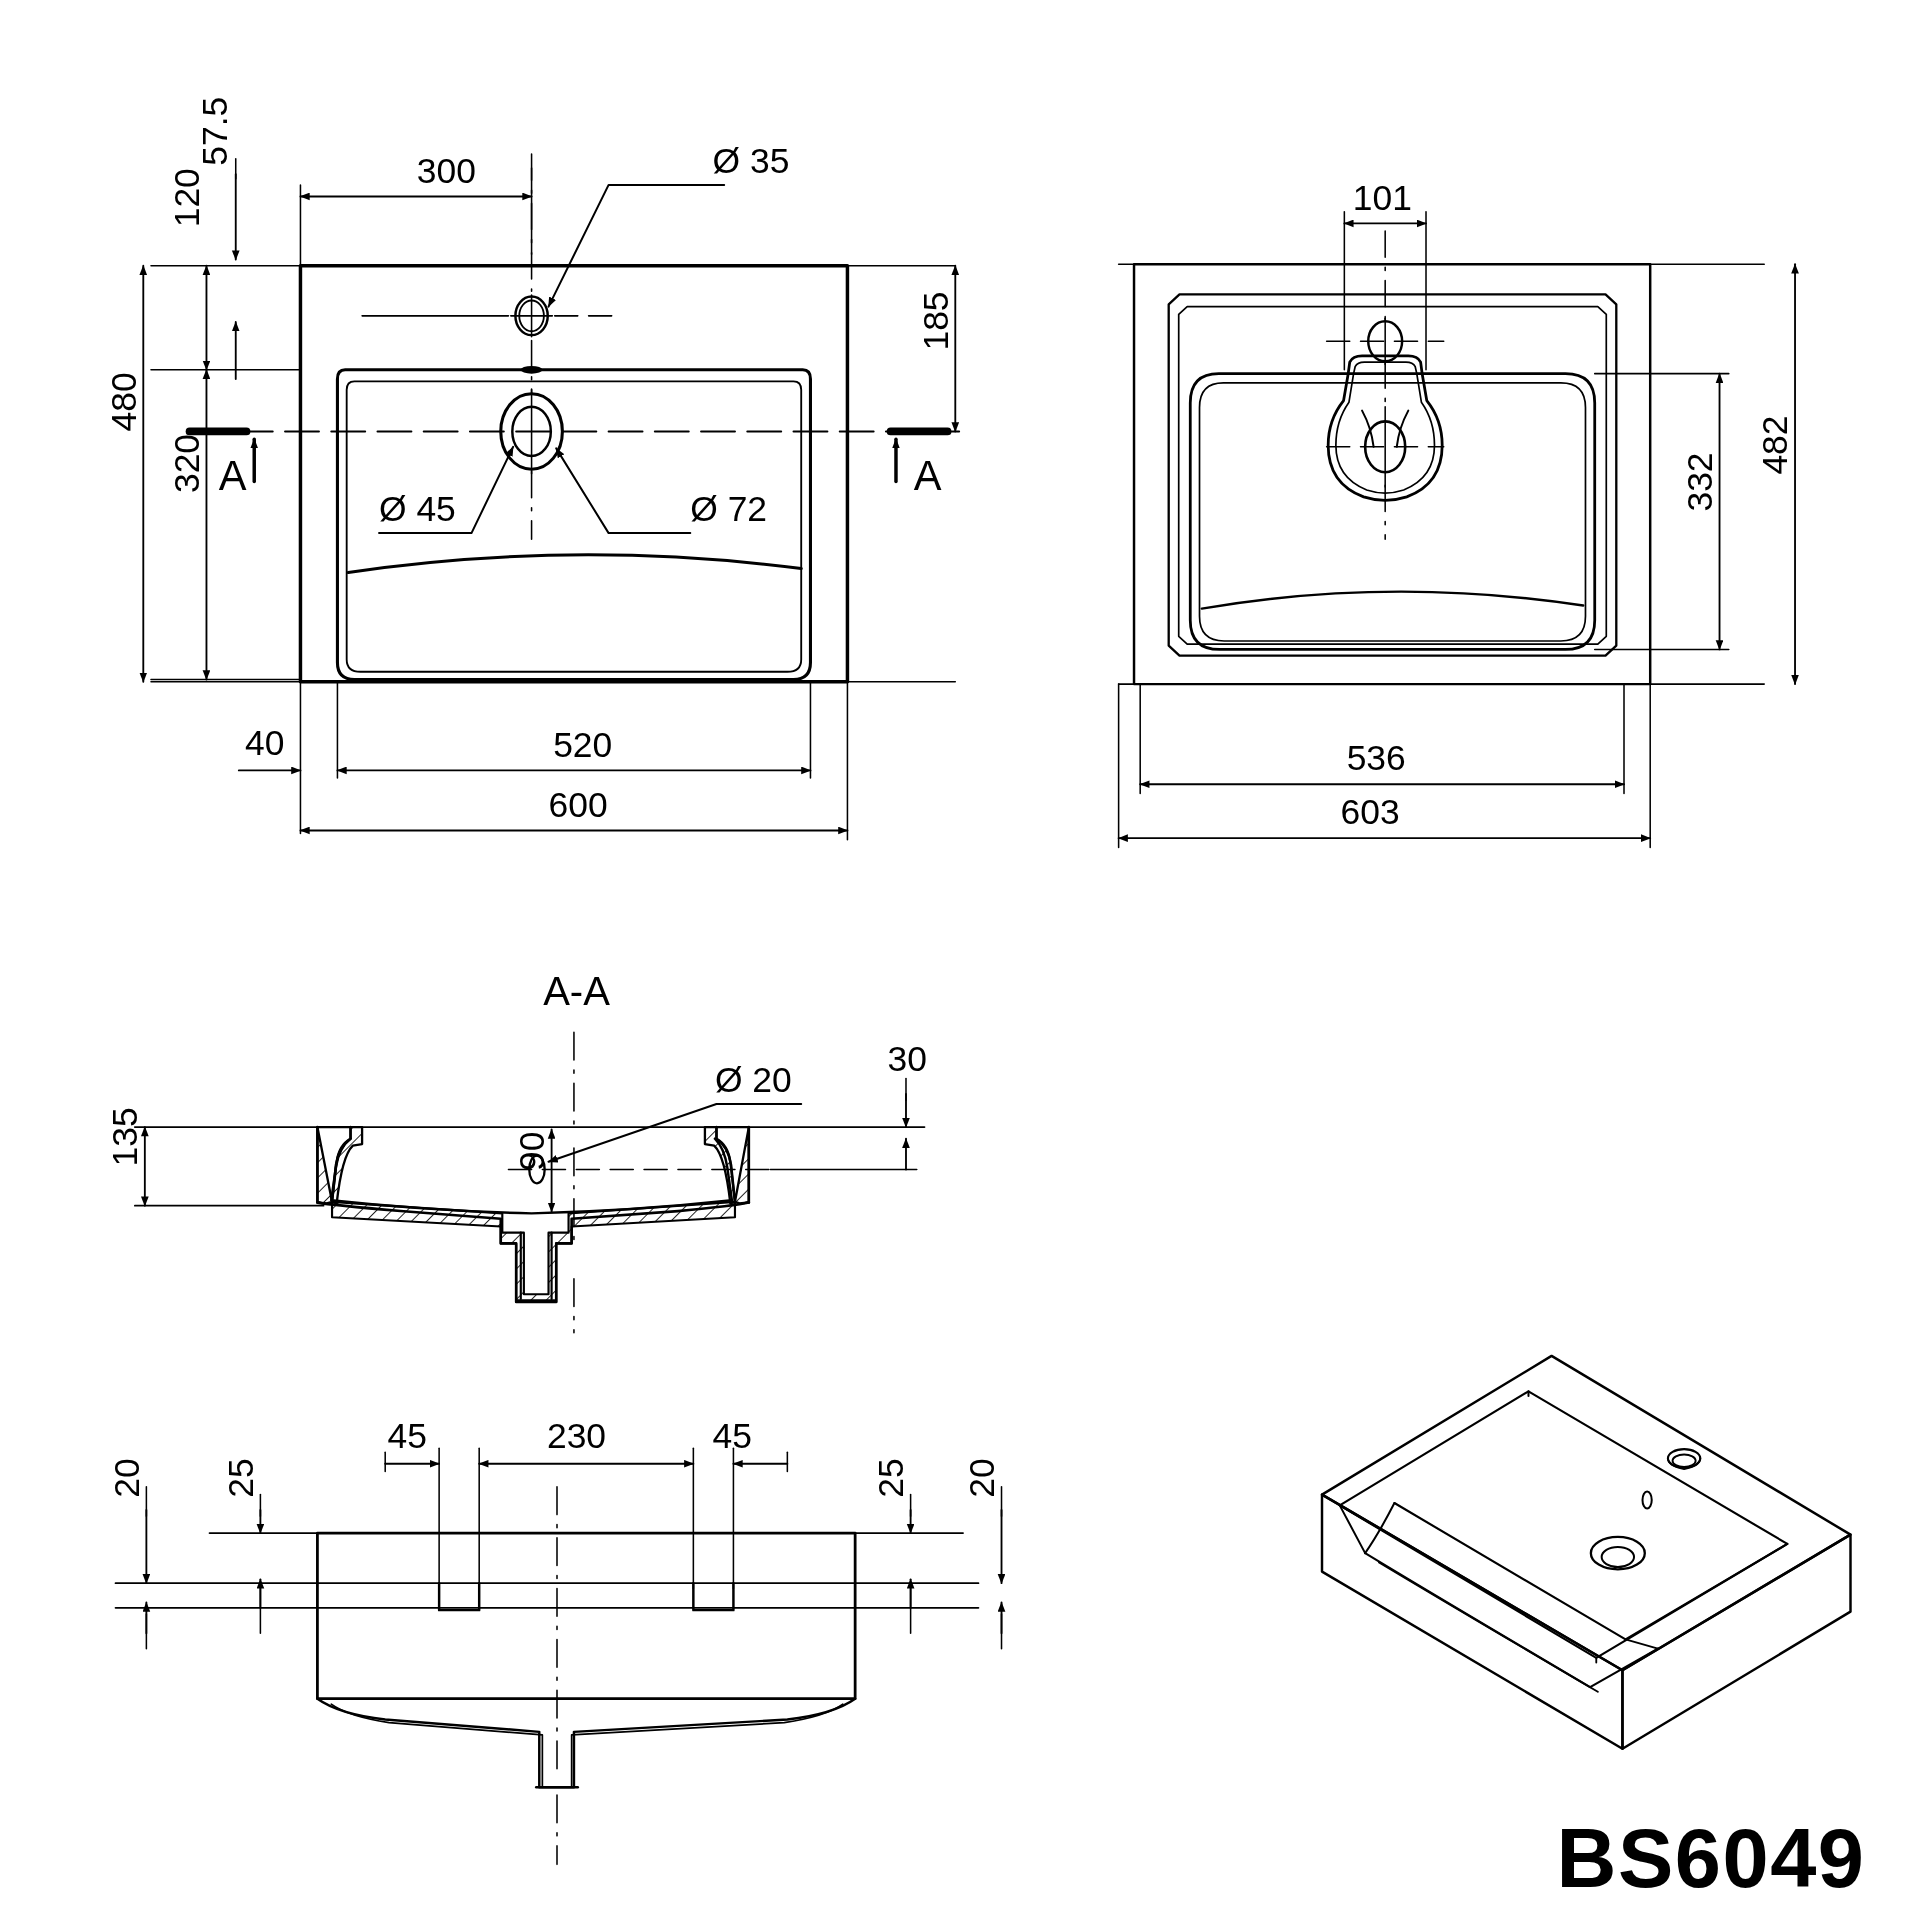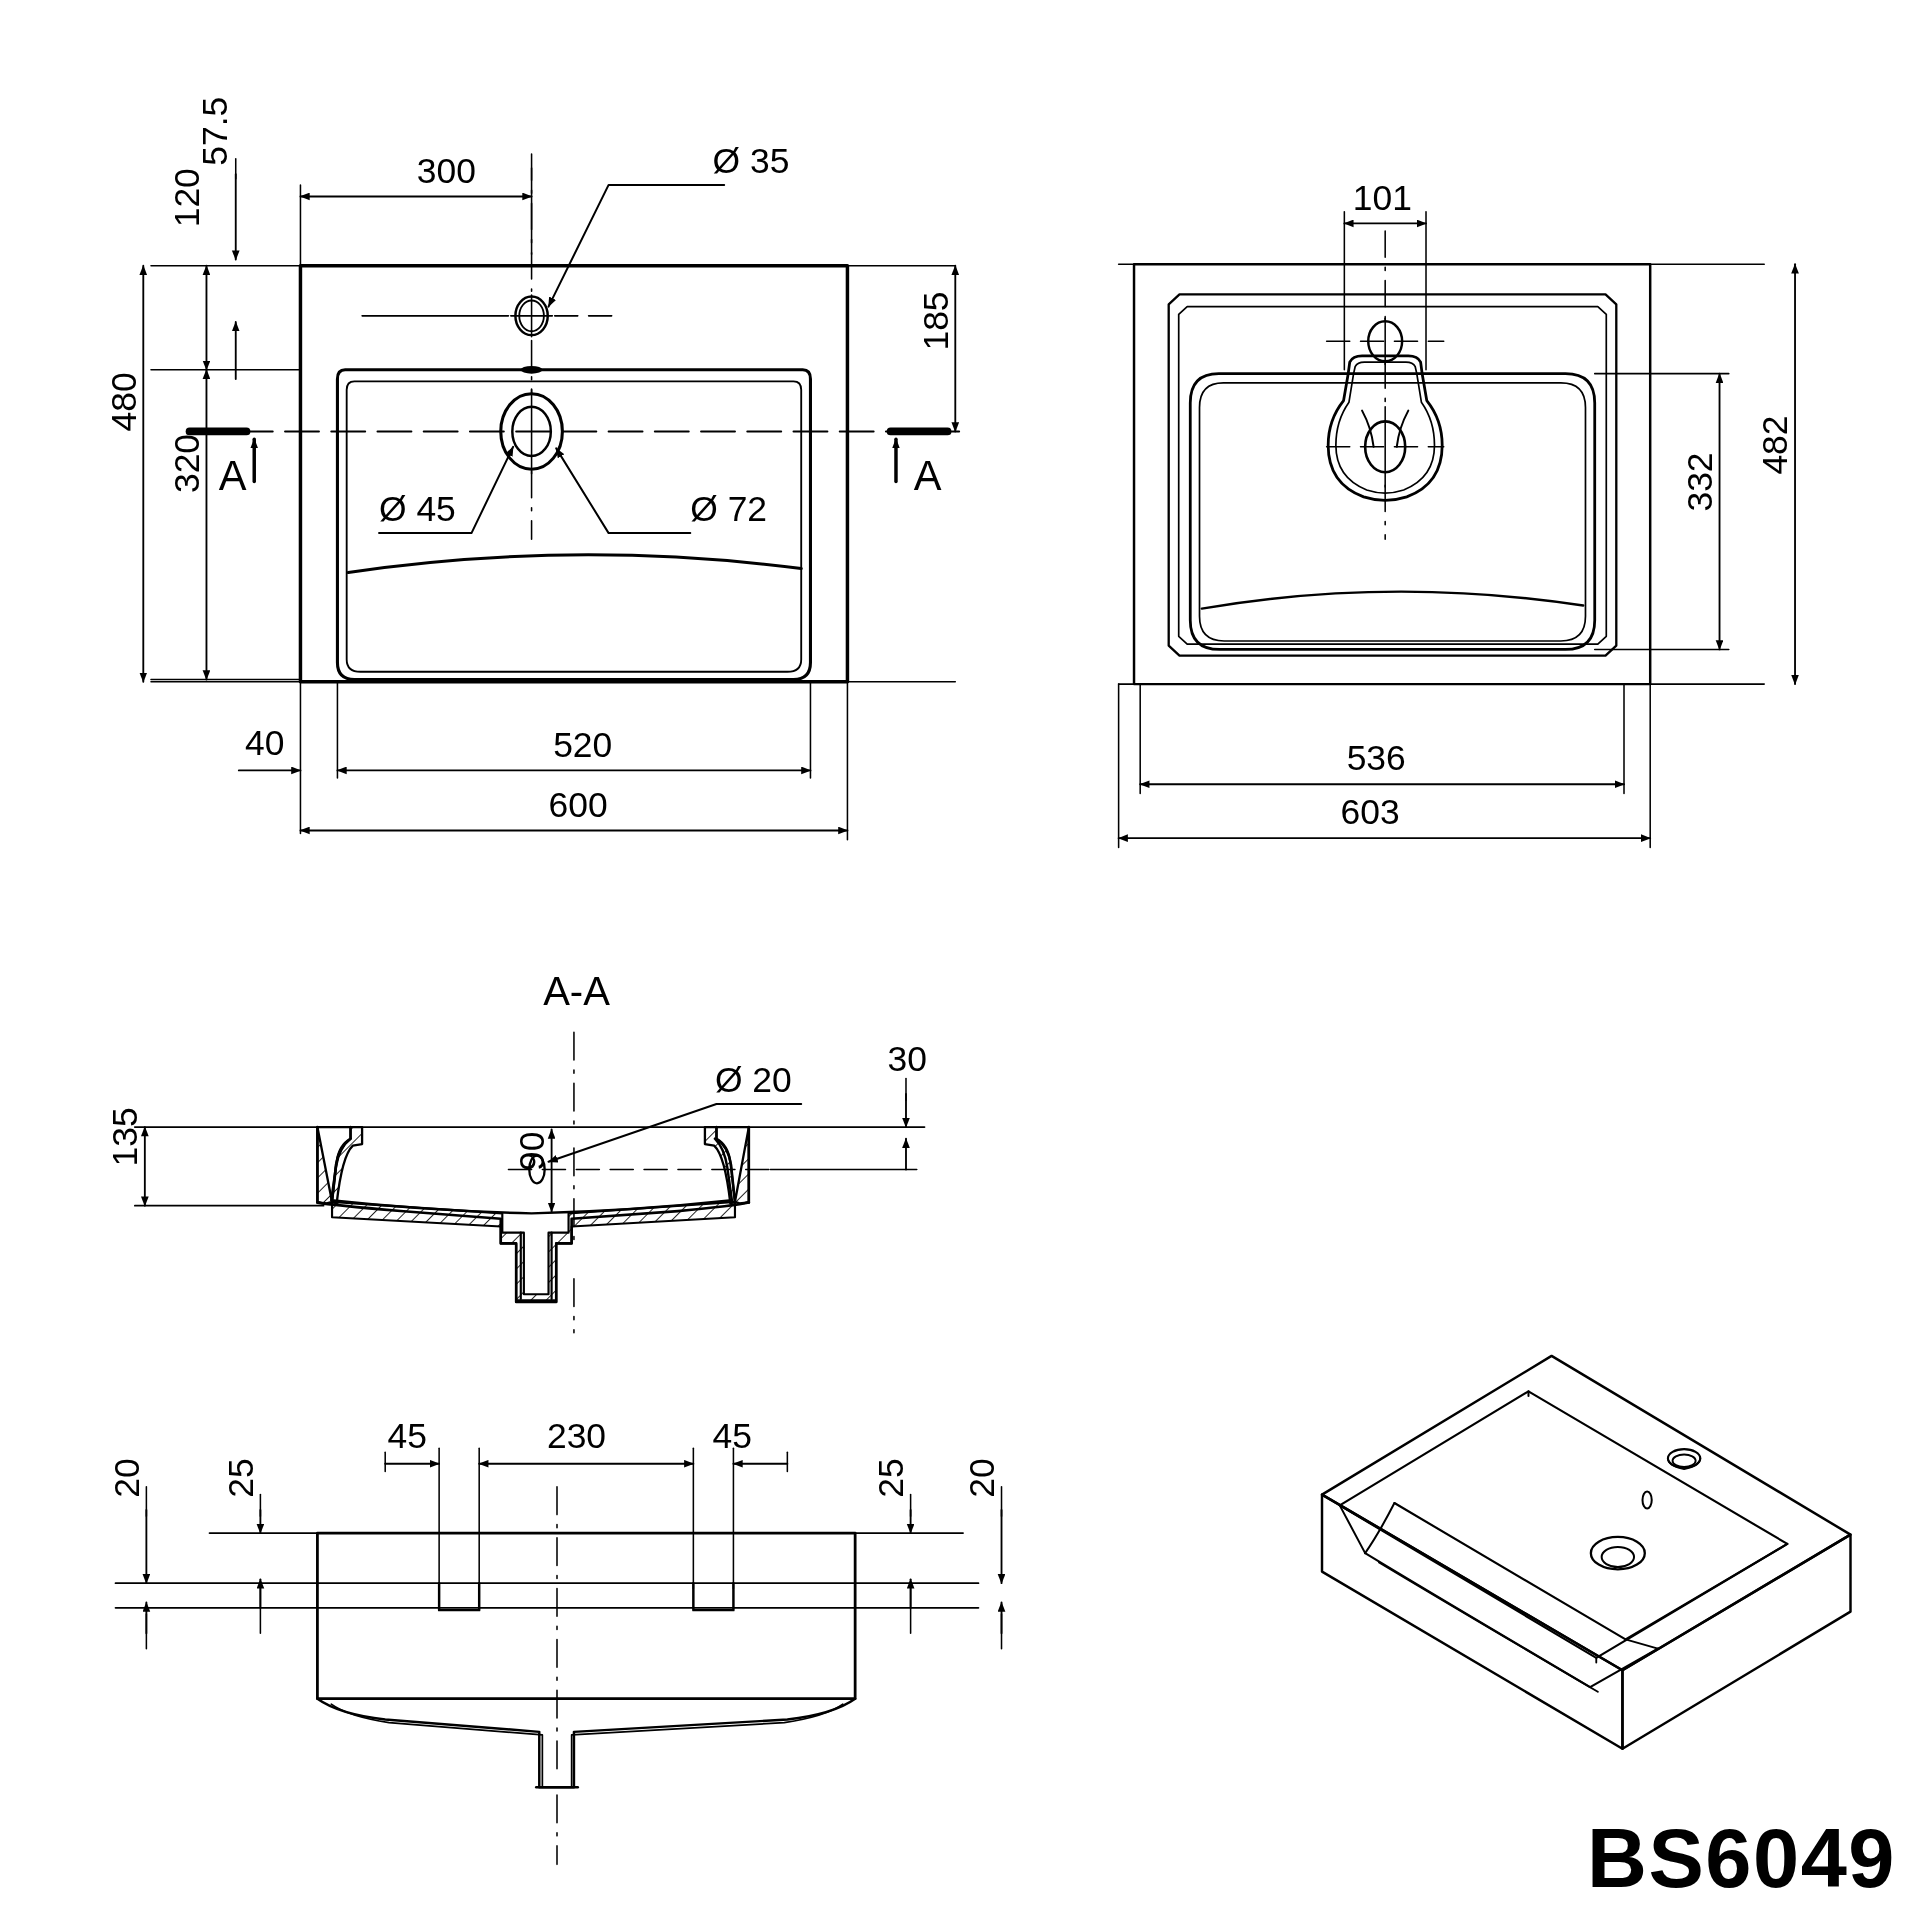--- a/index.html
+++ b/index.html
@@ -390,18 +390,18 @@
     <ellipse cx="2100" cy="2021" rx="21" ry="13" stroke-width="2.6"></ellipse>
   </g>
 
   </g>
 
   <text class="partcode" x="2018" y="2435" text-anchor="end" stroke="none" fill="#000" style="display: none;">BS6049</text>
   <text class="partcode" x="2010" y="2435" text-anchor="start" stroke="none" fill="#000" style="display:none"></text>
 
 </svg>
 
-<div style="position:absolute;left:1526px;top:1811px;width:370px;text-align:right;">
+<div style="position:absolute;left:1526px;top:1811px;width:370px;text-align:center;">
   <span class="partcode-html" style="font-family:'Liberation Sans',sans-serif;font-size:83px;font-weight:bold;color:#000;letter-spacing:1.5px;">BS6049</span>
 </div>
 
 </div>
 
 
 </body></html>

